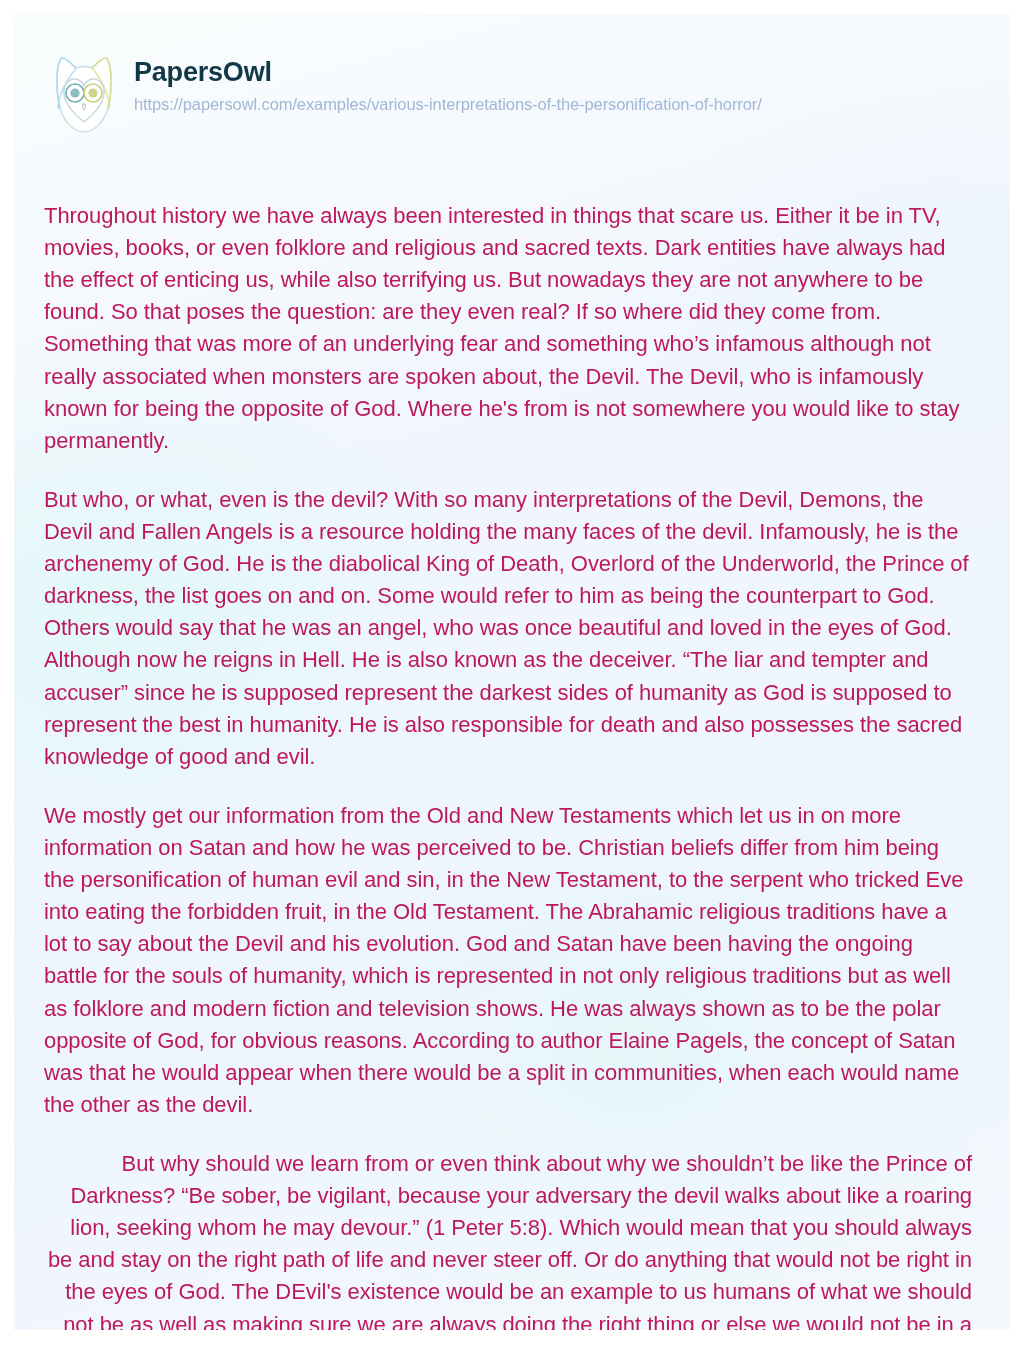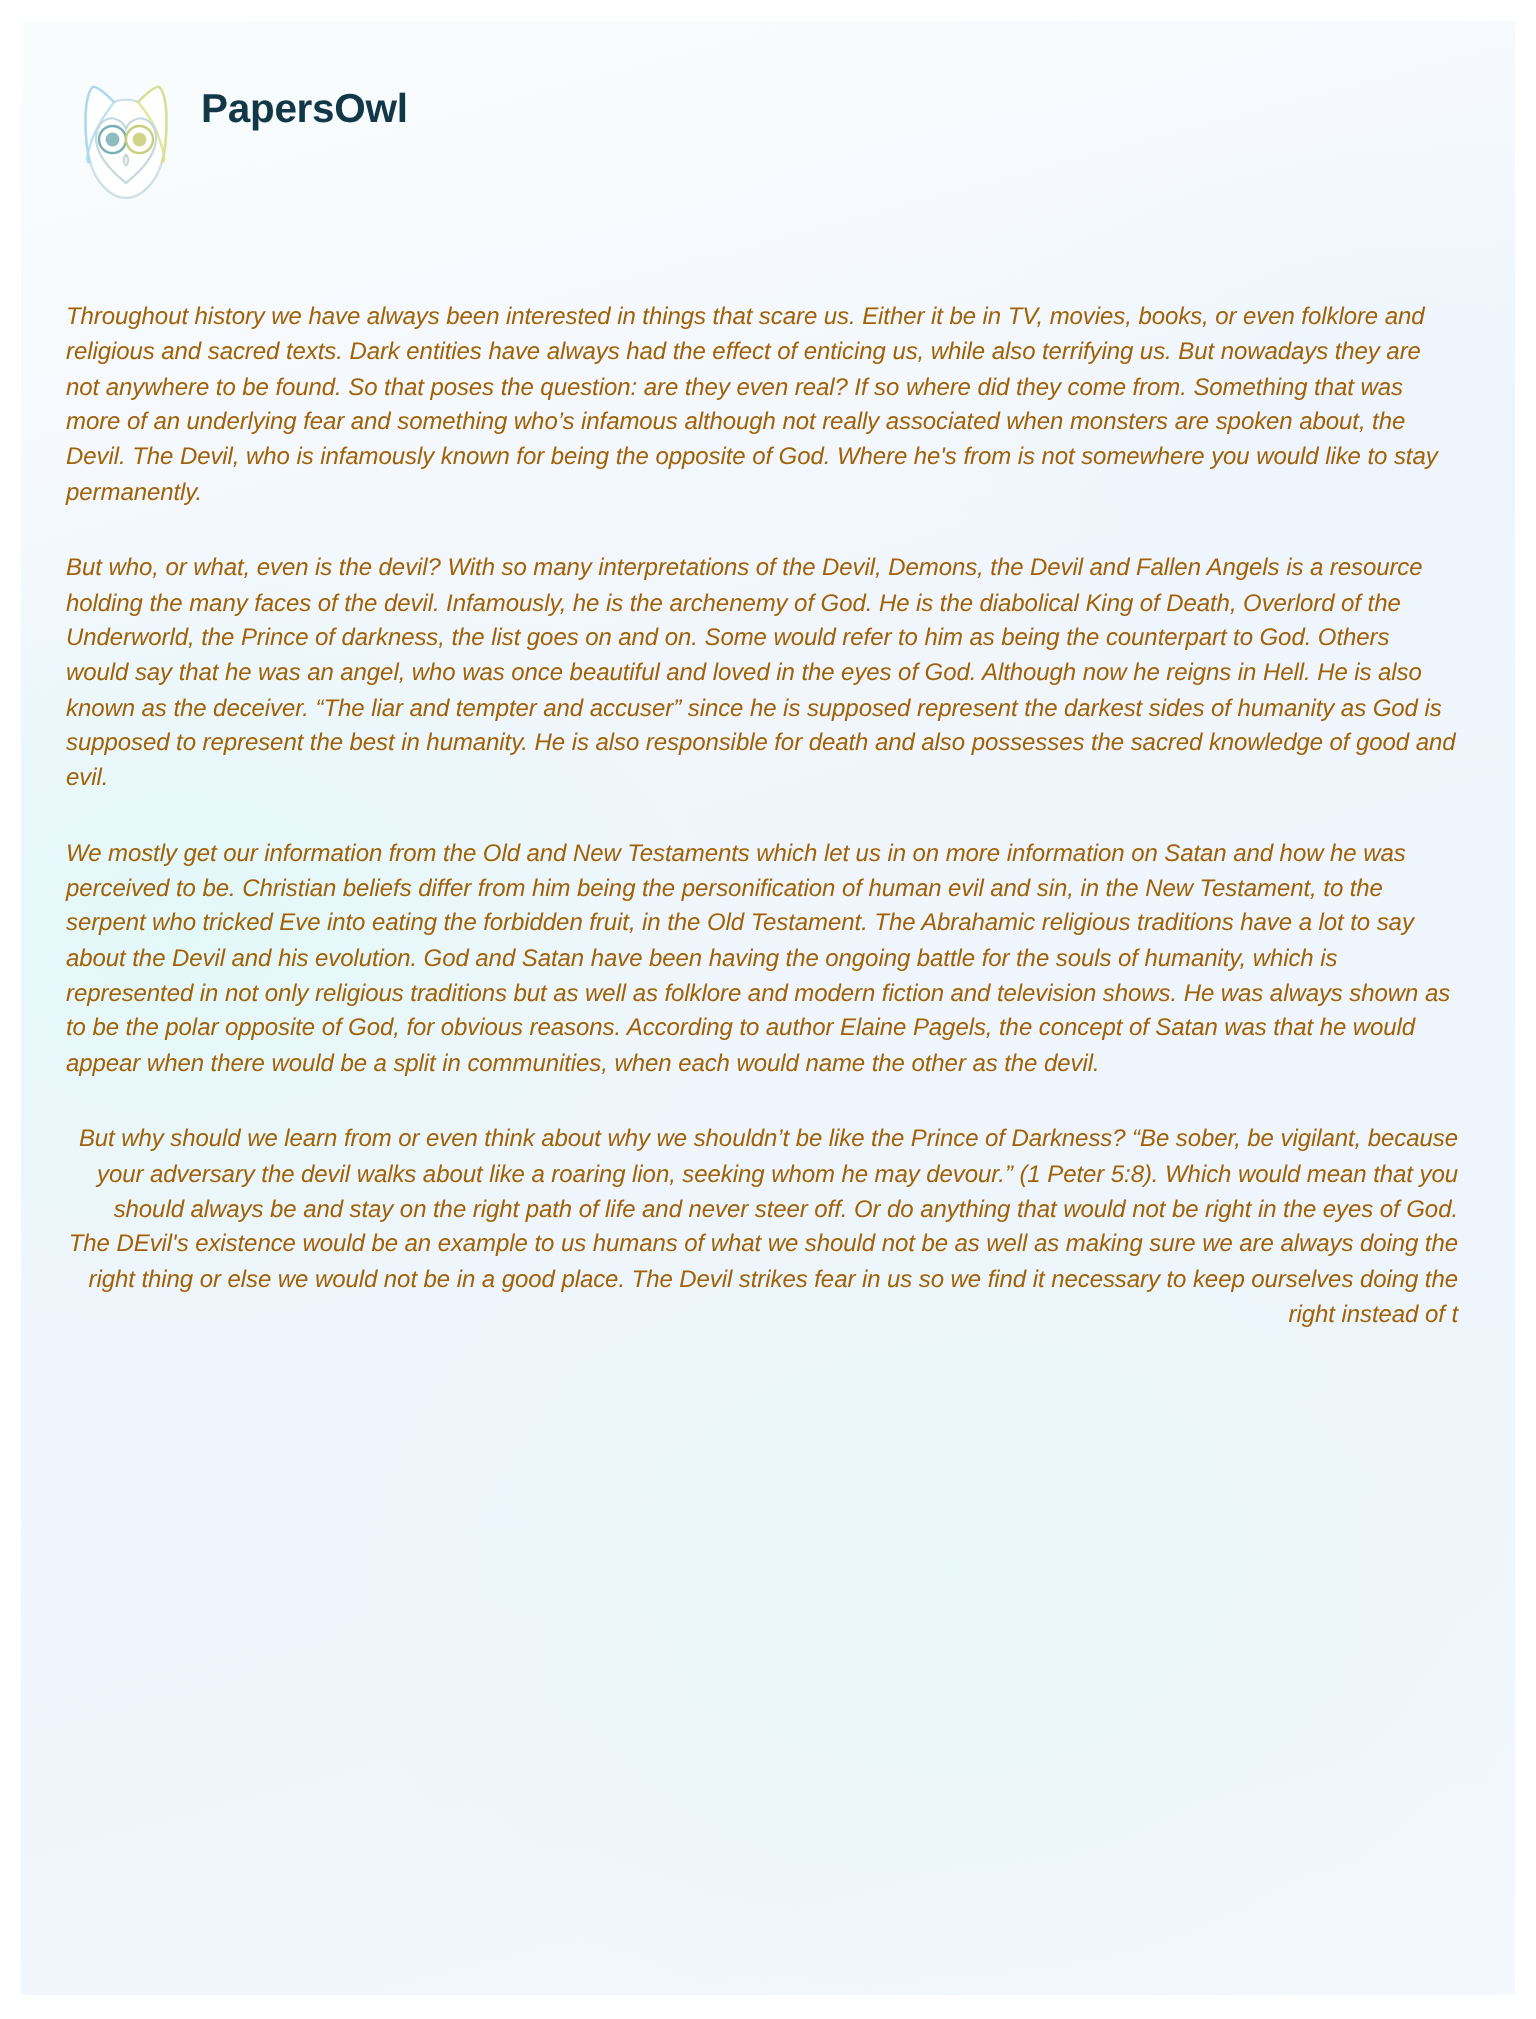--- a/index.html
+++ b/index.html
@@ -94,26 +94,25 @@
     line-height: 1.30;
     color: #2e2e30;
     letter-spacing: -0.25px;
     max-width: 700px;
   }
   .article-body {
     margin-top: 32px;
   }
   .article-body p {
     margin: 0 0 27px 0;
-    font-size: 16px;
+    font-size: 22px;
     line-height: 1.46;
-    color: #a16207;
+    color: #be185d;
     letter-spacing: -0.05px;
     text-align: left;
-    font-style: italic;
   }
   .article-body p:last-child { margin-bottom: 0; text-align: right; }
 </style>
 </head>
 <body>
 
 <div class="page"></div>
 
 <div class="content">
 
@@ -135,20 +134,21 @@
 
         <circle cx="49" cy="43" r="9" fill="#ffffff" stroke="#c9cf7a" stroke-width="1.6"></circle>
         <circle cx="49" cy="43" r="4.6" fill="#cfd488"></circle>
 
         <path d="M40 53 C37.5 55.5, 38.5 59.5, 40 60.5 C41.5 59.5, 42.5 55.5, 40 53 Z" fill="#eef3f2" stroke="#c6d4d6" stroke-width="1.2"></path>
       </svg>
     </div>
 
     <div class="brand-block">
       <div class="brand-name">PapersOwl</div>
+      <div class="site-url">https://papersowl.com/examples/various-interpretations-of-the-personification-of-horror/</div>
     </div>
   </div>
 
   <div class="article">
 
     <div class="article-body">
       <p>Throughout history we have always been interested in things that scare us. Either it be in TV, movies, books, or even folklore and religious and sacred texts. Dark entities have always had the effect of enticing us, while also terrifying us. But nowadays they are not anywhere to be found. So that poses the question: are they even real? If so where did they come from. Something that was more of an underlying fear and something who’s infamous although not really associated when monsters are spoken about, the Devil. The Devil, who is infamously known for being the opposite of God. Where he's from is not somewhere you would like to stay permanently.</p>
       <p>But who, or what, even is the devil? With so many interpretations of the Devil, Demons, the Devil and Fallen Angels is a resource holding the many faces of the devil. Infamously, he is the archenemy of God. He is the diabolical King of Death, Overlord of the Underworld, the Prince of darkness, the list goes on and on. Some would refer to him as being the counterpart to God. Others would say that he was an angel, who was once beautiful and loved in the eyes of God. Although now he reigns in Hell. He is also known as the deceiver. “The liar and tempter and accuser” since he is supposed represent the darkest sides of humanity as God is supposed to represent the best in humanity. He is also responsible for death and also possesses the sacred knowledge of good and evil.</p>
       <p>We mostly get our information from the Old and New Testaments which let us in on more information on Satan and how he was perceived to be. Christian beliefs differ from him being the personification of human evil and sin, in the New Testament, to the serpent who tricked Eve into eating the forbidden fruit, in the Old Testament. The Abrahamic religious traditions have a lot to say about the Devil and his evolution. God and Satan have been having the ongoing battle for the souls of humanity, which is represented in not only religious traditions but as well as folklore and modern fiction and television shows. He was always shown as to be the polar opposite of God, for obvious reasons. According to author Elaine Pagels, the concept of Satan was that he would appear when there would be a split in communities, when each would name the other as the devil.</p>
       <p>But why should we learn from or even think about why we shouldn’t be like the Prince of Darkness? “Be sober, be vigilant, because your adversary the devil walks about like a roaring lion, seeking whom he may devour.” (1 Peter 5:8). Which would mean that you should always be and stay on the right path of life and never steer off. Or do anything that would not be right in the eyes of God. The DEvil's existence would be an example to us humans of what we should not be as well as making sure we are always doing the right thing or else we would not be in a good place. The Devil strikes fear in us so we find it necessary to keep ourselves doing the right instead of t</p>

